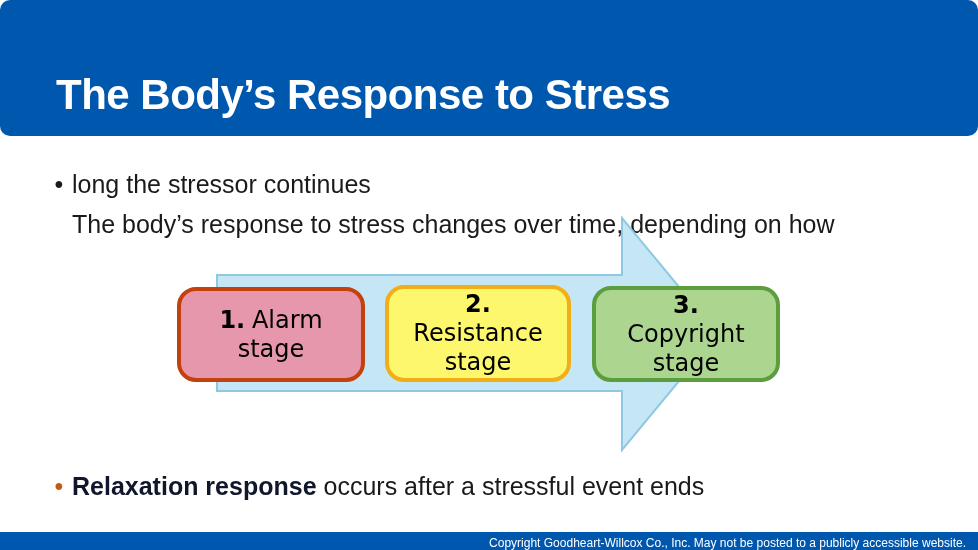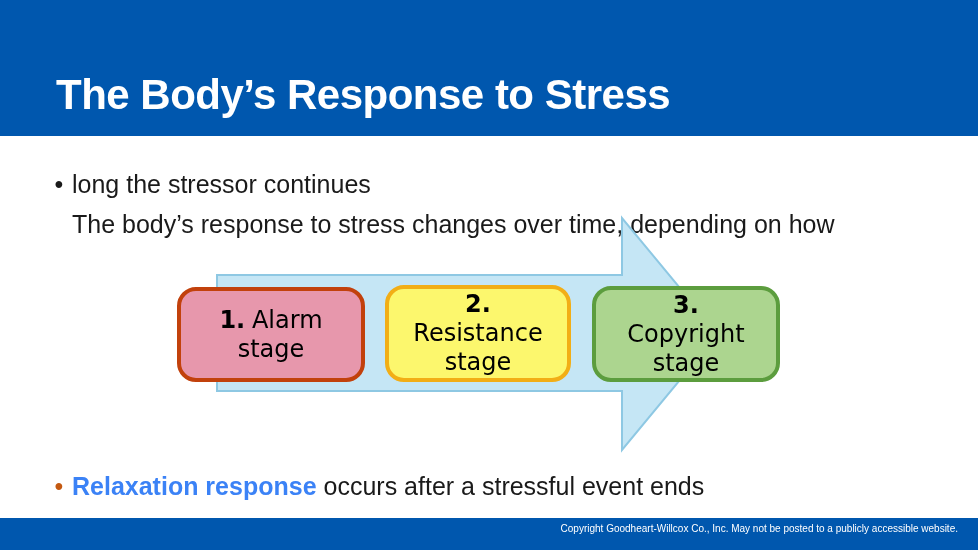--- a/index.html
+++ b/index.html
@@ -1,53 +1,53 @@
 <!DOCTYPE html>
 <html><head>
 <meta charset="utf-8">
 <style>
   html,body{margin:0;padding:0;background:#e9e9e9;}
   .slide{
     position:relative;width:978px;height:550px;background:#ffffff;
     font-family:"Liberation Sans",sans-serif;overflow:hidden;
   }
   
-  .header{position:absolute;top:0;left:0;width:978px;height:136px;background:#0057ae;}
+  .header{position:absolute;top:0;left:0;width:978px;height:136px;background:#0057ae;border-radius:10px;}
   .title{
     position:absolute;left:56px;top:74px;margin:0;color:#ffffff;
     font-size:42px;font-weight:700;line-height:1;letter-spacing:-0.5px;white-space:nowrap;
   }
   
   .bullet{position:absolute;left:52px;display:flex;gap:6px;}
   .dot{width:14px;font-size:25px;line-height:40px;color:#1a1a1a;text-align:center;flex:0 0 auto;}
   .btext{font-size:25px;line-height:40px;color:#1a1a1a;white-space:nowrap;}
   .bullet1{top:164px;}
   .bullet2{top:466px;}
   .bullet2 .dot{color:#c45911;}
-  .lead{color:#3b82f6;font-weight:700;}
+  .lead{color:#0f172a;font-weight:700;}
   .rest{margin-left:7px;}
   
   .arrow-svg{position:absolute;left:0;top:0;width:978px;height:550px;pointer-events:none;}
   
   .stage{
     position:absolute;box-sizing:border-box;border-radius:19px;
     display:flex;flex-direction:column;justify-content:center;align-items:center;
     text-align:center;font-family:"DejaVu Sans",sans-serif;
     font-size:24px;line-height:29px;color:#000000;
   }
   .stage .num{font-weight:700;}
   .stage .after-num{margin-left:0.28em;}
   .stage1{left:177px;top:287px;width:188px;height:95px;background:#e797ac;border:4px solid #c2410c;}
   .stage2{left:385px;top:285px;width:186px;height:97px;background:#fcf76d;border:4px solid #f2ae16;}
   .stage3{left:592px;top:286px;width:188px;height:96px;background:#acd58f;border:4px solid #5c9d3e;}
   
   .footer{
-    position:absolute;left:0;bottom:0;width:978px;height:32px;background:#0057ae;
-    box-sizing:border-box;padding-right:20px;
-    color:#ffffff;font-size:10px;line-height:22px;text-align:right;white-space:nowrap;
+    position:absolute;left:0;bottom:0;width:978px;height:18px;background:#0057ae;
+    box-sizing:border-box;padding-right:12px;
+    color:#ffffff;font-size:12px;line-height:22px;text-align:right;white-space:nowrap;
   }
 </style>
 </head>
 <body>
 
 <div class="slide">
 
   <header class="header">
     <h1 class="title">The Body’s Response to Stress</h1>
   </header>

